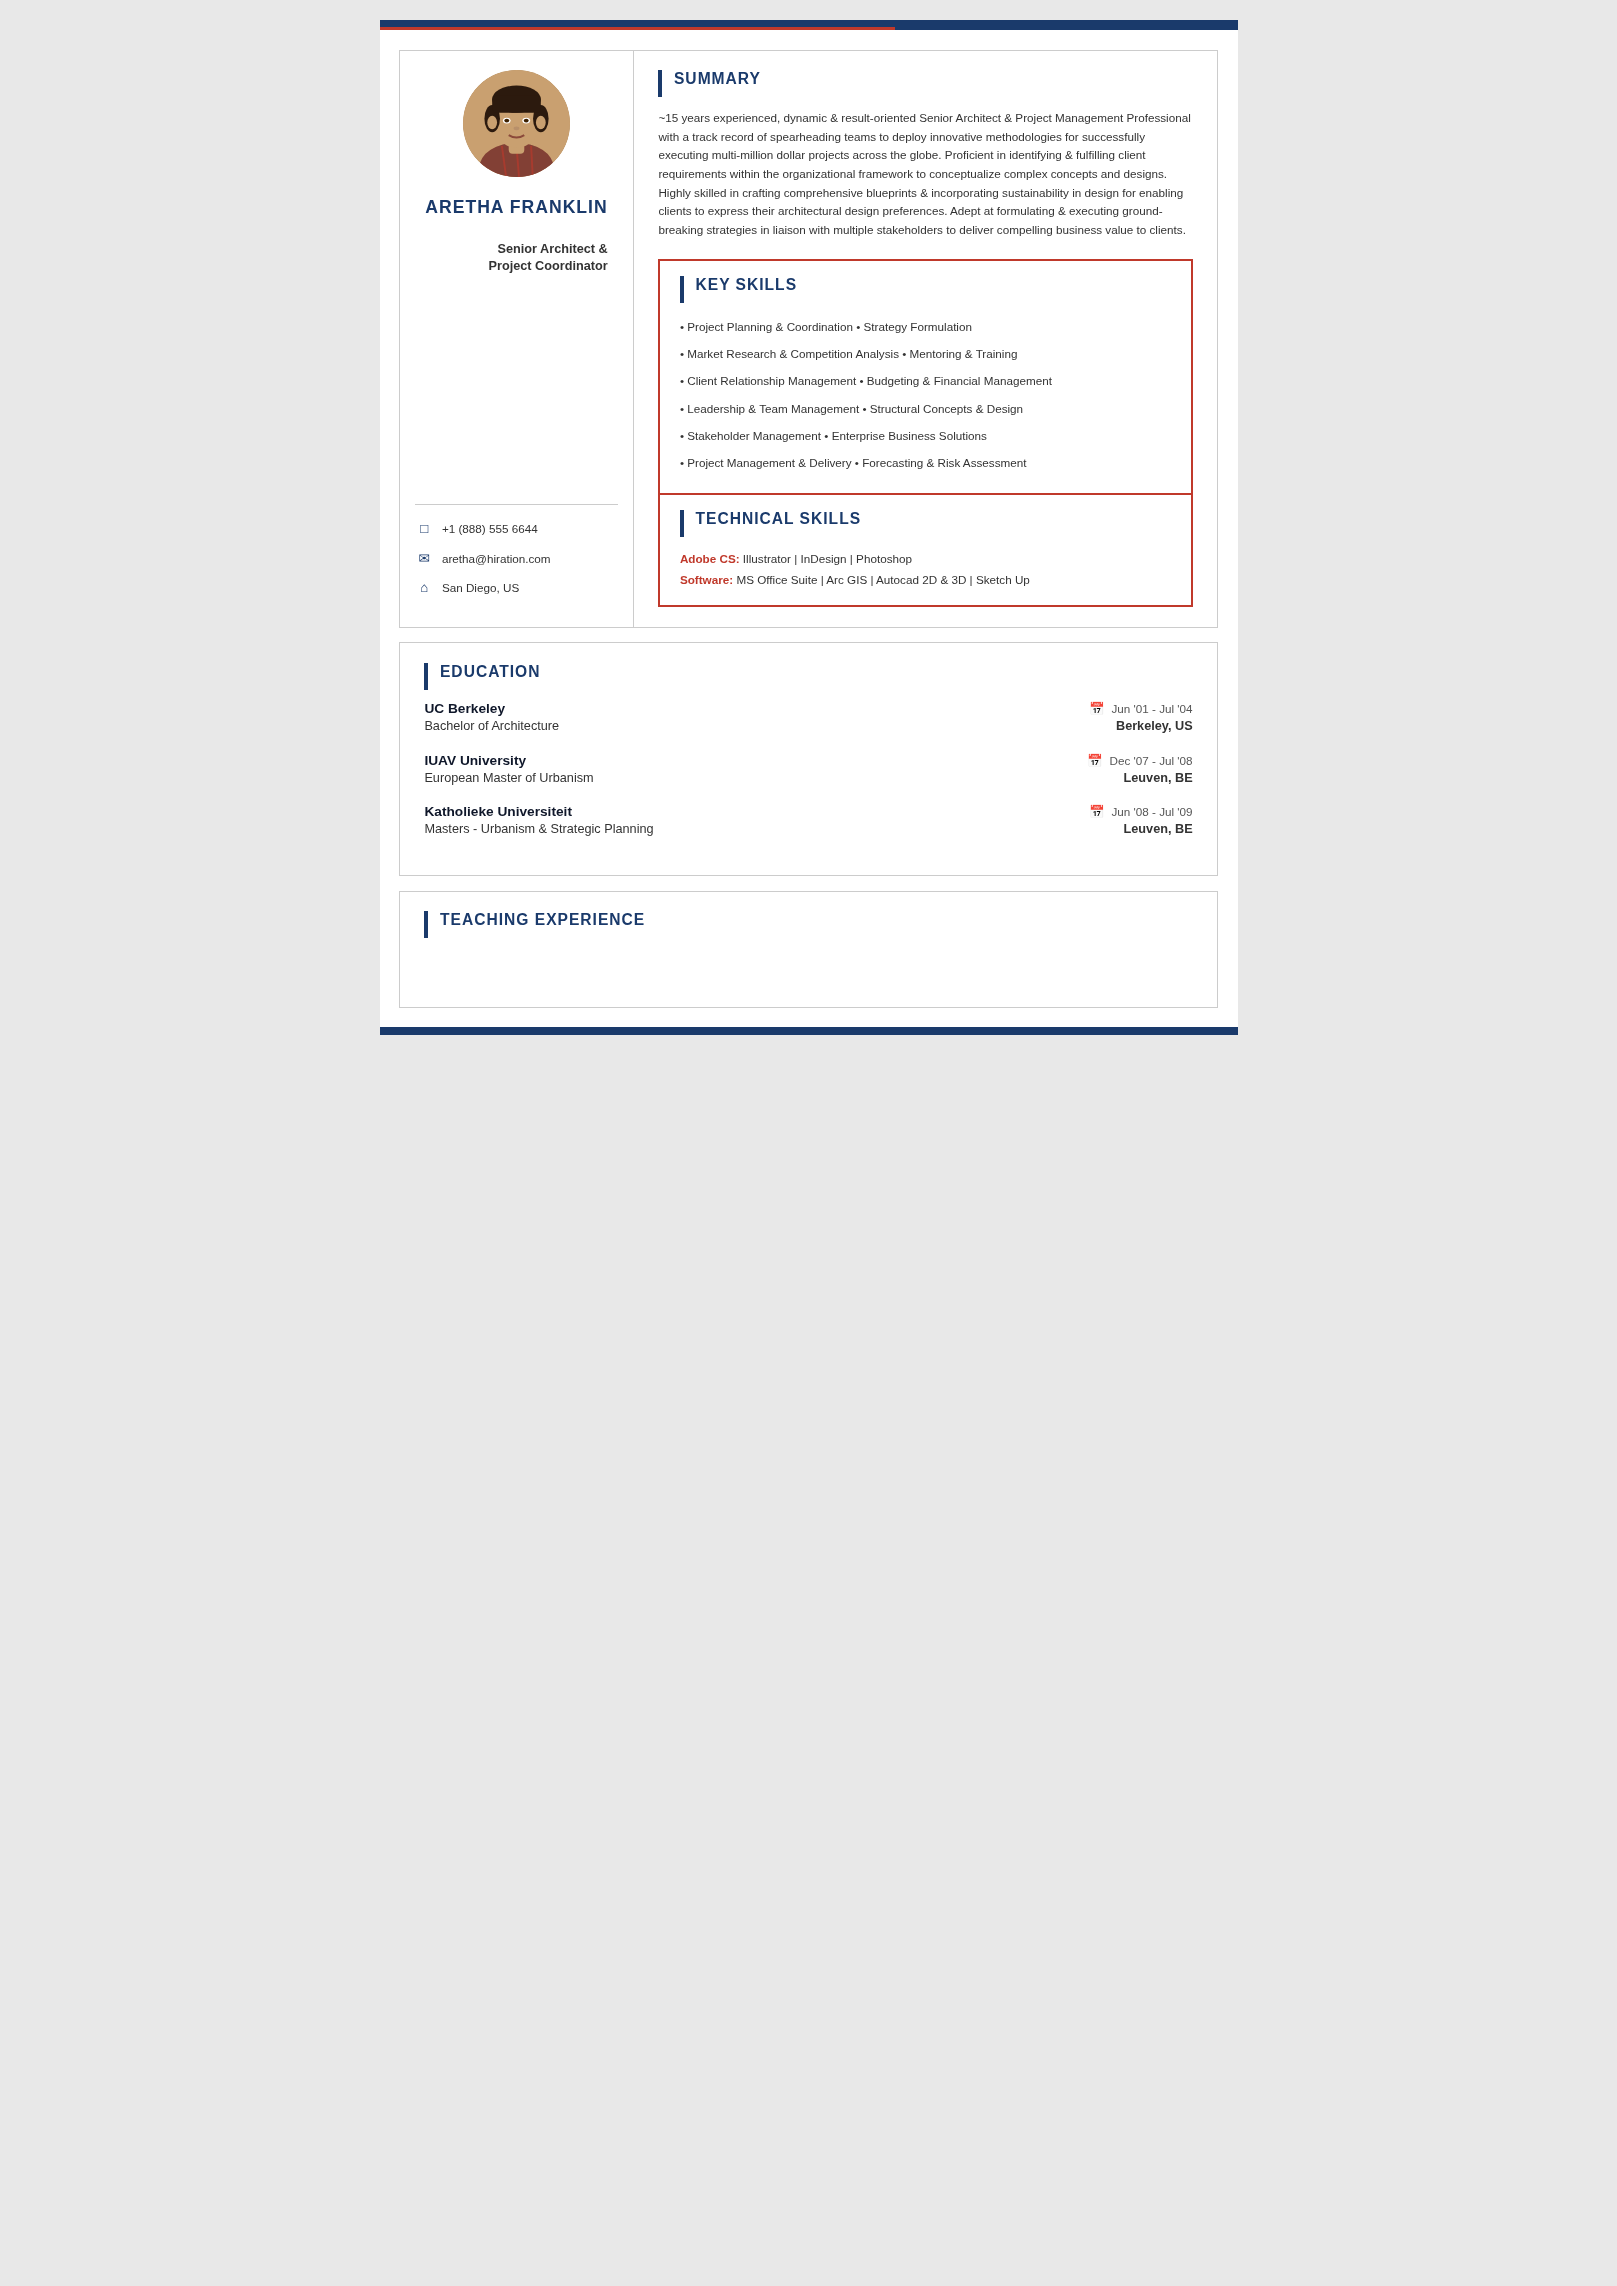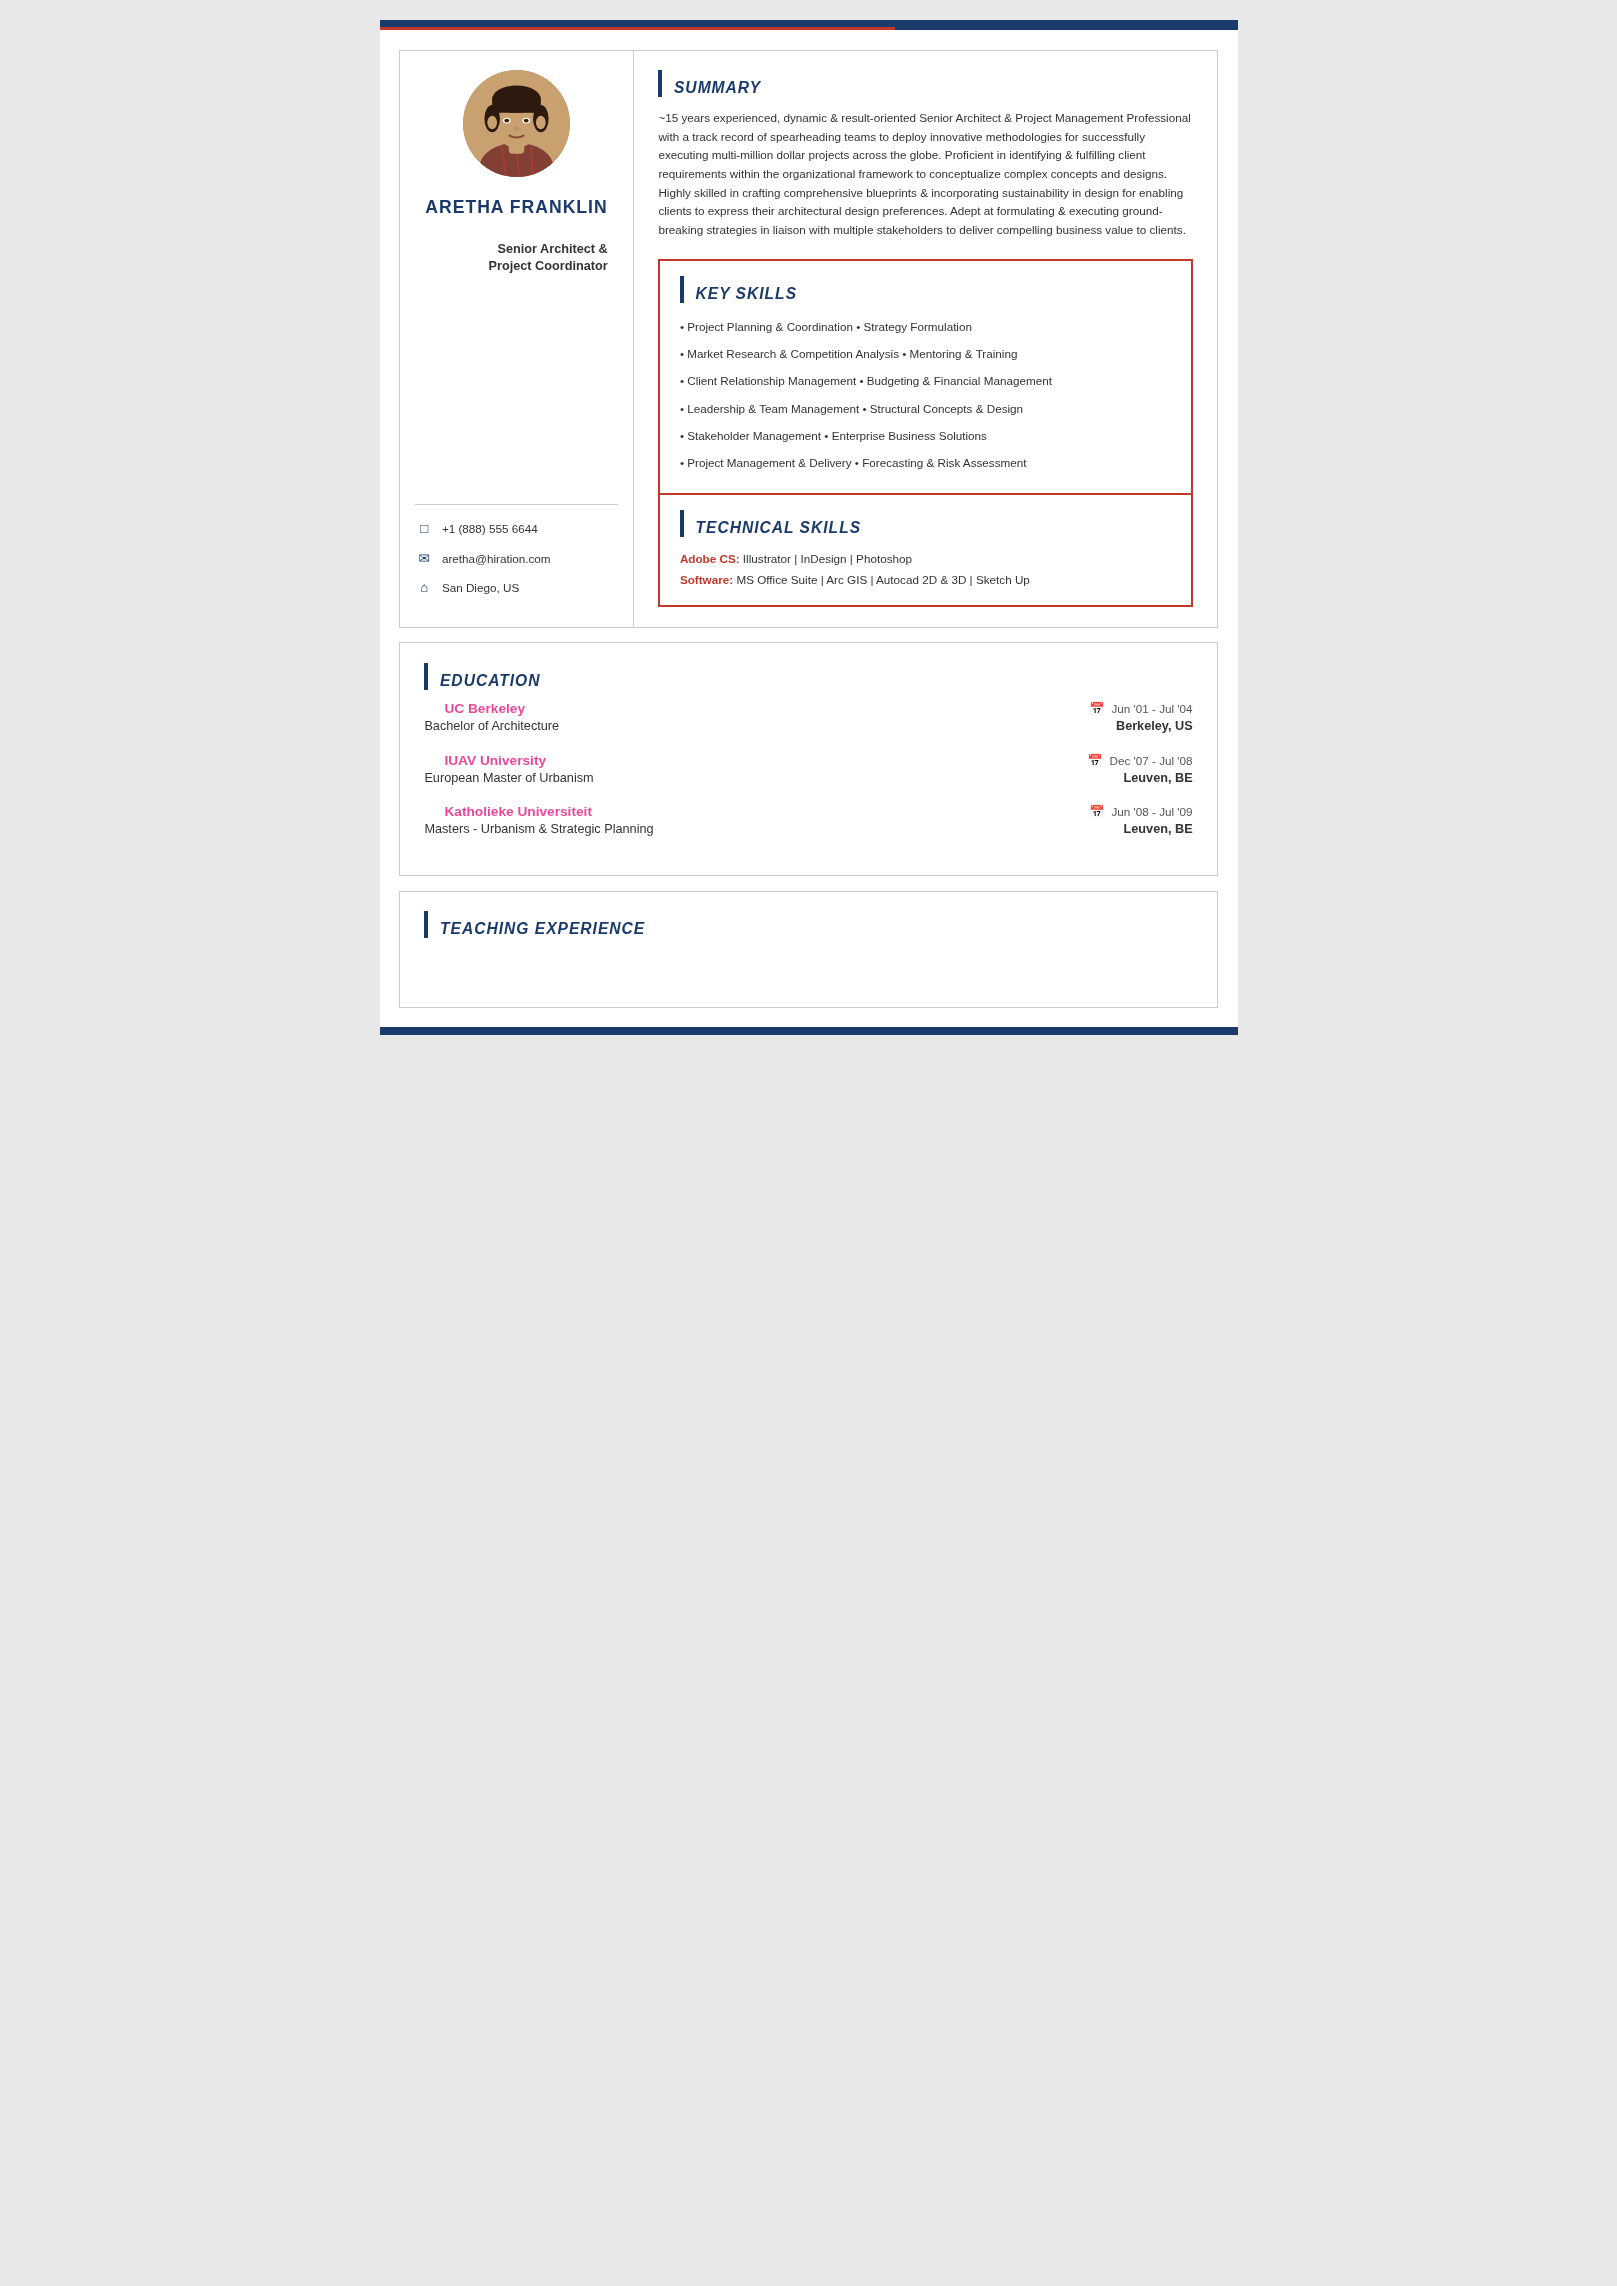--- a/index.html
+++ b/index.html
@@ -107,23 +107,22 @@
 
     
     .main-content {
       flex: 1;
       padding: 19.5px 24.4px;
     }
 
     
     .section-header {
       display: flex;
-      align-items: flex-end;
+      align-items: flex-start;
       margin-bottom: 11.7px;
-      font-style: italic;
     }
     .section-bar {
       width: 3.9px;
       height: 27px;
       background: #1a3a6b;
       margin-right: 11.7px;
       flex-shrink: 0;
     }
     .section-title {
       font-size: 15.6px;
@@ -183,22 +182,21 @@
     }
     .edu-row {
       display: flex;
       justify-content: space-between;
       align-items: center;
       margin-bottom: 2.9px;
     }
     .edu-institution {
       font-size: 13.7px;
       font-weight: bold;
-      color: #ec4899;
-      margin-left: 20px;
+      color: #0f172a;
     }
     .edu-date {
       font-size: 11.7px;
       color: #555;
       display: flex;
       align-items: center;
       gap: 5.9px;
     }
     .edu-degree {
       font-size: 12.7px;

